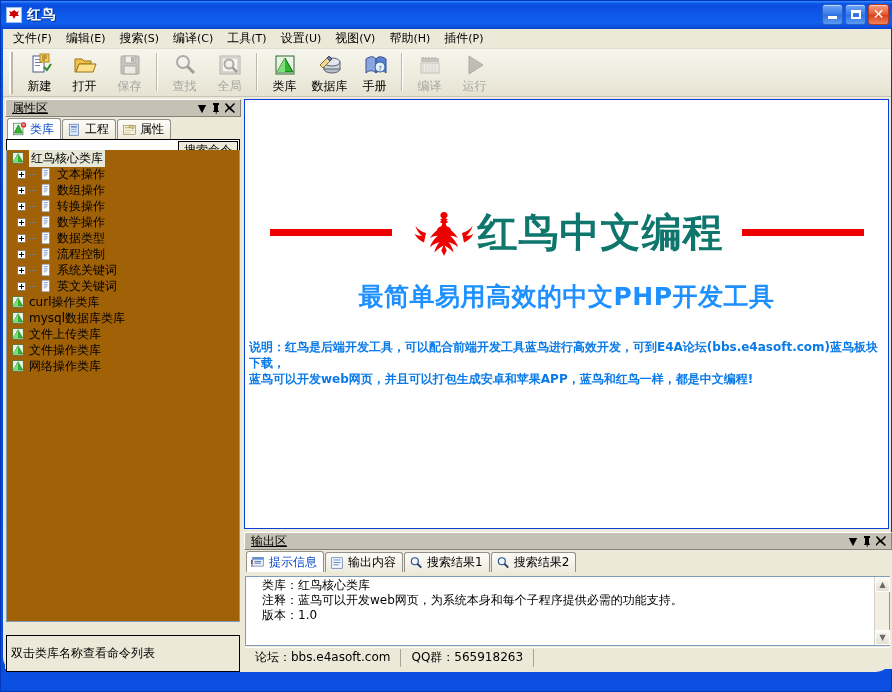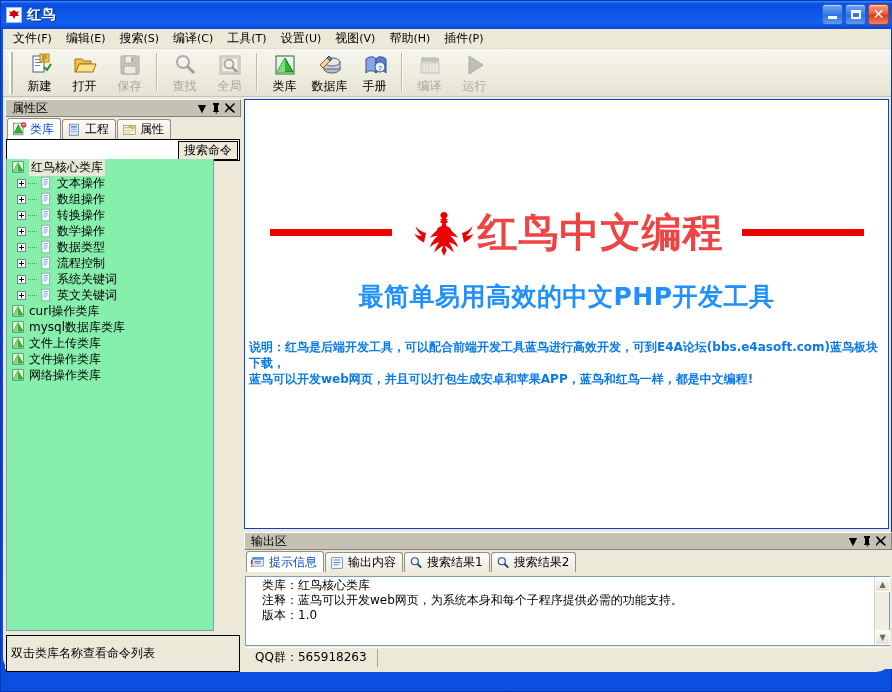--- a/index.html
+++ b/index.html
@@ -114,21 +114,21 @@
     width: 236px; height: 570px;
     background: #ece9d8;
   }
   .panel-caption {
     height: 18px; background: #c5c2b5;
     border-top: 1px solid #ffffff; border-left: 1px solid #ffffff;
     border-right: 1px solid #85827a; border-bottom: 1px solid #85827a;
     display: flex; align-items: center; padding: 0 3px 0 6px;
     font-size: 12px; color: #000;
   }
-  .panel-caption .cap-title { flex: 1; font-family: "DejaVu Sans", sans-serif; }
+  .panel-caption .cap-title { flex: 1; font-family: "DejaVu Sans", sans-serif; text-decoration: underline; }
   .cap-btn { width: 14px; height: 14px; display:flex; align-items:center; justify-content:center;
              cursor: pointer; font-size: 11px; color:#000; }
 
   .tabstrip { display: flex; align-items: flex-end; height: 22px;
               background: #ece9d8; padding-left: 2px; padding-top: 2px;}
   .ptab {
     display: flex; align-items: center; gap: 3px;
     height: 20px; padding: 0 6px 0 4px;
     font-size: 12px; color: #000;
     background: linear-gradient(to bottom,#fcfbf7,#eeebdd);
@@ -148,22 +148,22 @@
                   font-size: 12px; padding-left: 3px; background: #fff;
                   font-family: "DejaVu Sans", sans-serif; }
   .search-btn {
     height: 19px; margin-right: 1px; padding: 0 5px;
     font-size: 12px; background: #ece9d8;
     border: 1px solid #000; cursor: pointer; color:#000;
     display:flex; align-items:center; font-family: "DejaVu Sans", sans-serif;
   }
 
   #tree {
-    position: absolute; left: 1px; top: 60px; width: 208px; height: 472px;
-    background: #86efac; border: 1px solid #7f9db9; border-top: none;
+    position: absolute; left: 1px; top: 51px; width: 234px; height: 472px;
+    background: #a16207; border: 1px solid #7f9db9; border-top: none;
     overflow: hidden;
   }
   .tnode { display: flex; align-items: center; height: 16px; font-size: 12px;
            color: #000; padding-left: 4px; white-space: nowrap;
            font-family: "DejaVu Sans", sans-serif; cursor: default; }
   .tnode.child { padding-left: 10px; }
   .expander {
     width: 9px; height: 9px; border: 1px solid #808080; background: #fff;
     position: relative; margin-right: 2px; flex: none; cursor: pointer;
   }
@@ -191,21 +191,21 @@
   }
   #logo-row {
     display: flex; align-items: center; justify-content: center;
     margin-top: 106px; gap: 0px;
   }
   .dash { width: 122px; height: 7px; background: #ee0000; }
   .dash.left { margin-right: 22px; }
   .dash.right { margin-left: 18px; }
   #bird { width: 60px; height: 52px; flex: none; margin-right: 4px;}
   #logo-text {
-    color: #ef4444; font-size: 40px; font-weight: bold; line-height: 1;
+    color: #0f766e; font-size: 40px; font-weight: bold; line-height: 1;
     letter-spacing: 1px; font-family: "DejaVu Sans", sans-serif;
   }
   #slogan {
     text-align: center; color: #1e90ff; font-size: 25px; font-weight: bold;
     margin-top: 22px; letter-spacing: .5px; font-family: "DejaVu Sans", sans-serif;
   }
   #desc {
     color: #0a7ae8; font-size: 12px; line-height: 16px;
     margin-top: 26px; padding: 0 4px; font-weight: bold;
     font-family: "DejaVu Sans", sans-serif;
@@ -640,19 +640,20 @@
             <div>类库：红鸟核心类库</div>
             <div>注释：蓝鸟可以开发web网页，为系统本身和每个子程序提供必需的功能支持。</div>
             <div>版本：1.0</div>
           </div>
         <div id="outscroll">
           <div class="sb-arrow">▲</div>
           <div class="sb-arrow">▼</div>
         </div>
       </div>
       <div id="outstatus">
+          <div class="osp">论坛：bbs.e4asoft.com</div>
           <div class="osp">QQ群：565918263</div>
           <div class="osp grow"></div>
         </div>
     </div>
 
   </div>
 </div>
 
 </body></html>

